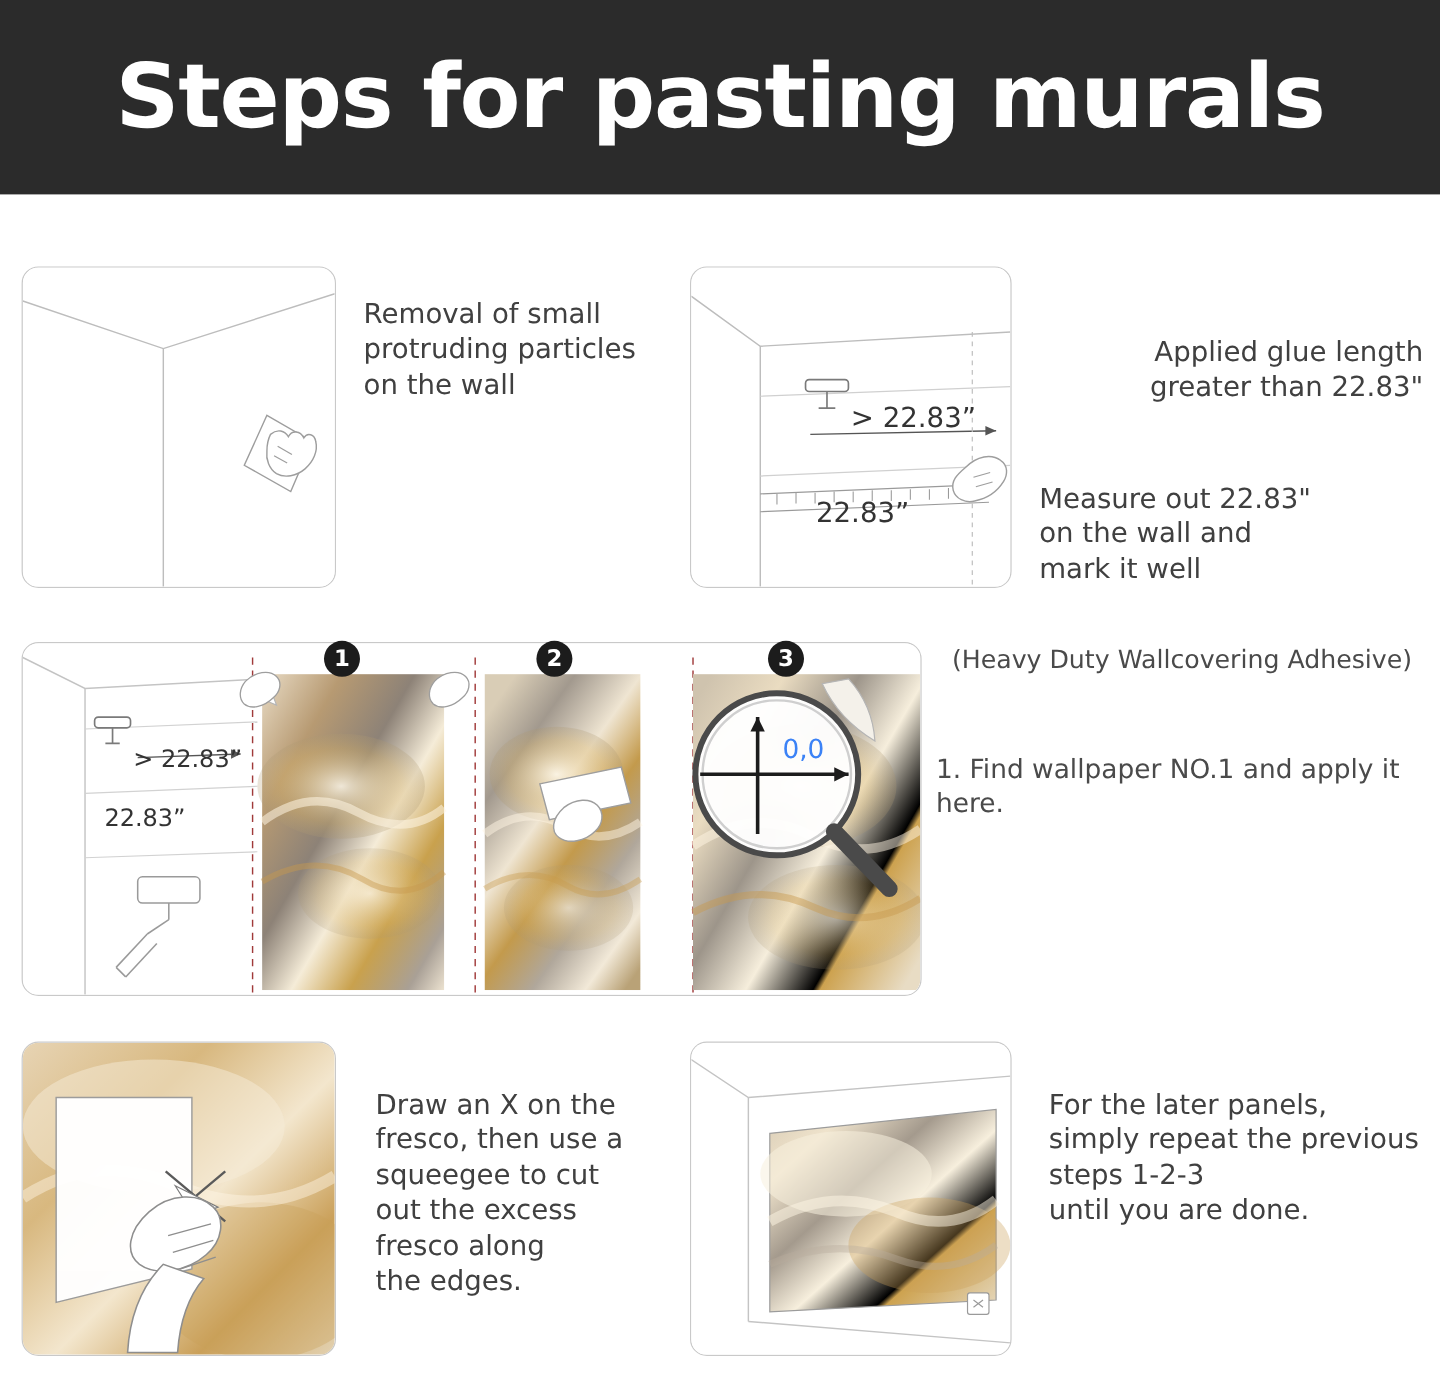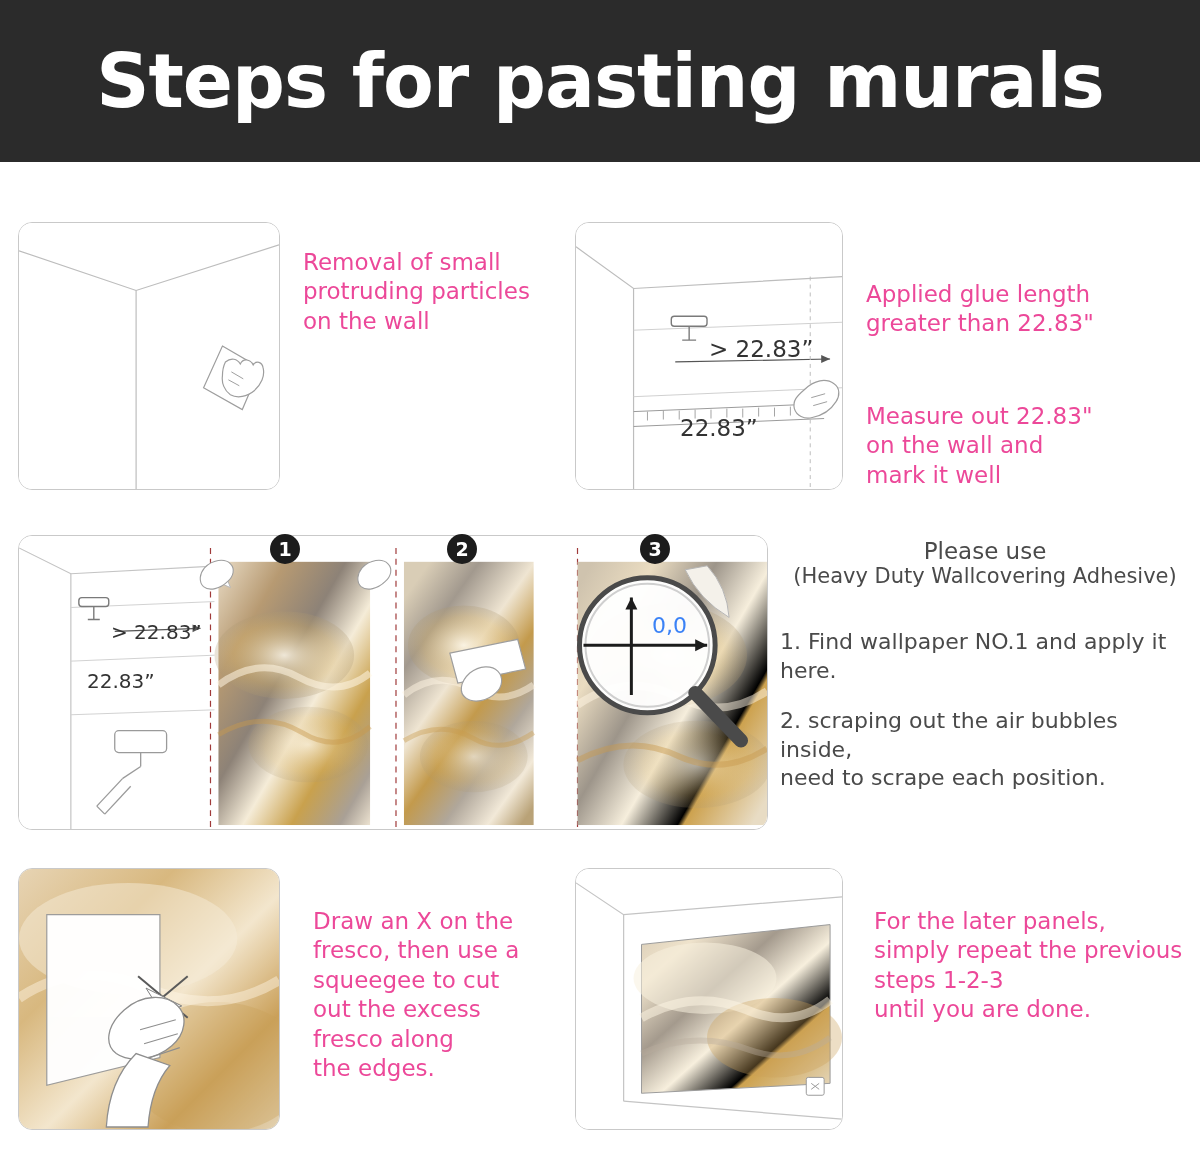--- a/index.html
+++ b/index.html
@@ -44,40 +44,40 @@
     border: 1px solid #c9c9c9;
     border-radius: 14px;
     overflow: hidden;
     background: #ffffff;
     box-sizing: border-box;
   }
   .caption {
     position: absolute;
     font-size: 23px;
     line-height: 1.28;
-    color: #ec4899;
+    color: #404040;
     white-space: pre-line;
   }
 
   
   #panel-wall-clean { left: 18px; top: 222px; width: 262px; height: 268px; }
   
   #panel-measure { left: 575px; top: 222px; width: 268px; height: 268px; }
   
   #panel-apply { left: 18px; top: 535px; width: 750px; height: 295px; }
   
   #panel-trim { left: 18px; top: 868px; width: 262px; height: 262px; }
   
   #panel-repeat { left: 575px; top: 868px; width: 268px; height: 262px; }
 
   .svg-fill { position: absolute; left: 0; top: 0; width: 100%; height: 100%; }
 
   
   #cap-1 { left: 303px; top: 248px; width: 250px; }
-  #cap-2a { left: 866px; top: 280px; width: 320px; }
+  #cap-2a { left: 866px; top: 280px; width: 320px; text-align: right; }
   #cap-2b { left: 866px; top: 402px; width: 320px; }
   #cap-4 { left: 313px; top: 907px; width: 230px; }
   #cap-5 { left: 874px; top: 907px; width: 320px; }
 
   
   .adhesive-block {
     position: absolute;
     left: 780px;
     top: 538px;
     width: 410px;
@@ -308,27 +308,24 @@
   <div class="meas-text" style="left:92px; top:84px;">&gt; 22.83”</div>
   <div class="meas-text" style="left:68px; top:133px;">22.83”</div>
   <div class="meas-text" style="left:633px; top:77px; font-size:22px; color:#3b82f6;">0,0</div>
 </div>
 
 <div class="badge" id="badge-1">1</div>
 <div class="badge" id="badge-2">2</div>
 <div class="badge" id="badge-3">3</div>
 
 <div class="adhesive-block">
-  <div class="adhesive-line1">Please use</div>
   <div class="adhesive-line2">(Heavy Duty Wallcovering Adhesive)</div>
 </div>
 <div class="steps-list">
   <p>1. Find wallpaper NO.1 and apply it here.</p>
-  <p>2. scraping out the air bubbles inside,
-need to scrape each position.</p>
 </div>
 
 <div class="panel" id="panel-trim">
   <svg class="svg-fill" viewBox="0 0 262 262" preserveAspectRatio="none">
     <defs>
       <linearGradient id="muralTrim" x1="0" y1="0" x2="1" y2="1">
         <stop offset="0%" stop-color="#e7d4b4"></stop>
         <stop offset="30%" stop-color="#d8b87f"></stop>
         <stop offset="55%" stop-color="#f3e6cd"></stop>
         <stop offset="78%" stop-color="#caa059"></stop>

